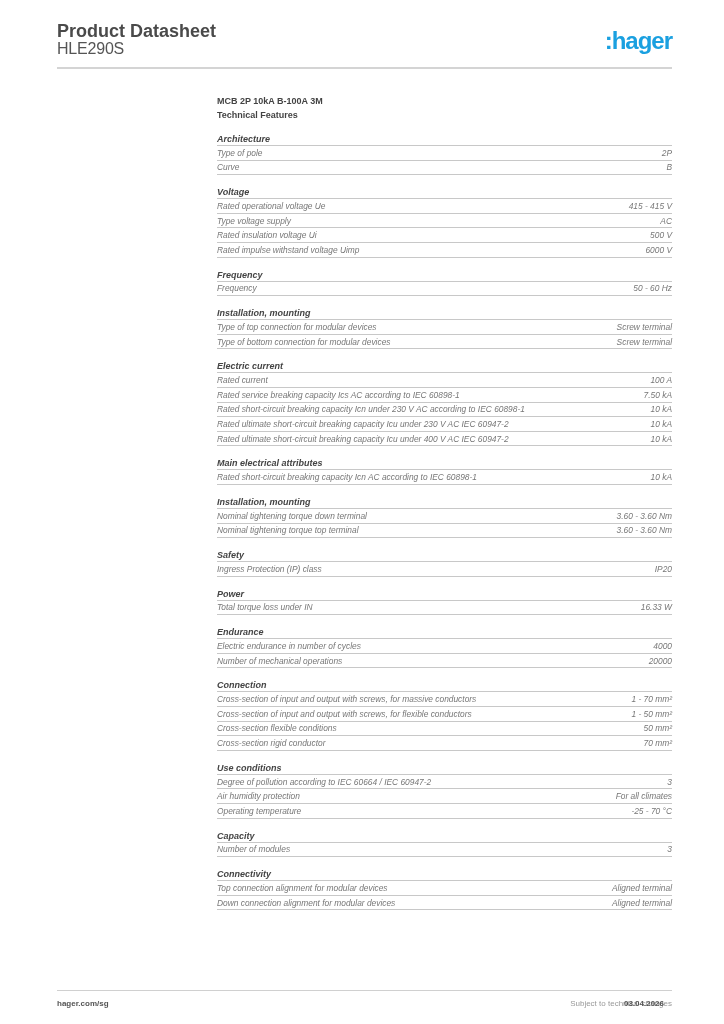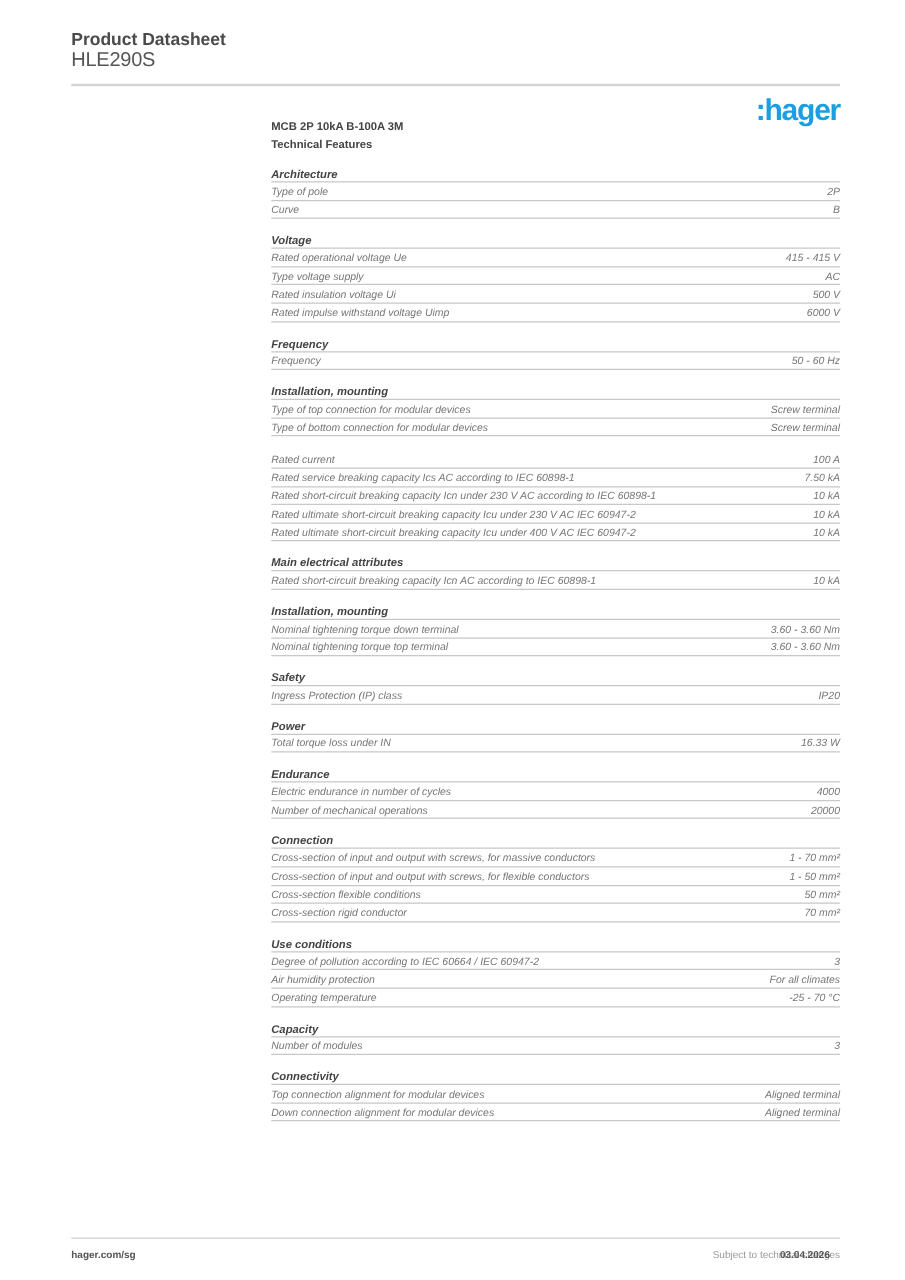--- a/index.html
+++ b/index.html
@@ -9,29 +9,29 @@
       font-family: "Liberation Sans", sans-serif;
       color: #333;
       overflow: hidden;
     }
     .page { position: relative; width: 724px; height: 1024px; }
 
     .header {
       position: absolute; left: 57px; top: 22px; width: 615px; height: 46px;
     }
     .doc-title {
-      font-size: 14px; font-weight: bold; color: #4a4a4a; line-height: 18px;
+      font-size: 18px; font-weight: bold; color: #4a4a4a; line-height: 18px;
     }
     .doc-subtitle {
       font-size: 16px; color: #555; line-height: 18px; letter-spacing: -0.2px;
     }
     .logo {
       position: absolute; right: 0; top: 6px;
       font-size: 24px; font-weight: bold; color: #1aa0e0;
-      letter-spacing: -1px; line-height: 26px; margin-top: 48px;
+      letter-spacing: -1px; line-height: 26px;
     }
     .header-rule {
       position: absolute; left: 57px; top: 67px; width: 615px; height: 2px;
       background: #d4d4d4;
     }
 
     .content {
       position: absolute; left: 217px; top: 94px; width: 455px;
     }
     .product-name {
@@ -126,20 +126,21 @@
           <div class="row">
             <span class="label">Type of top connection for modular devices</span>
             <span class="value">Screw terminal</span>
           </div>
           <div class="row">
             <span class="label">Type of bottom connection for modular devices</span>
             <span class="value">Screw terminal</span>
           </div>
         </div>
         <div class="section">
+          <div class="section-title">Electric current</div>
           <div class="row">
             <span class="label">Rated current</span>
             <span class="value">100 A</span>
           </div>
           <div class="row">
             <span class="label">Rated service breaking capacity Ics AC according to IEC 60898-1</span>
             <span class="value">7.50 kA</span>
           </div>
           <div class="row">
             <span class="label">Rated short-circuit breaking capacity Icn under 230 V AC according to IEC 60898-1</span>

